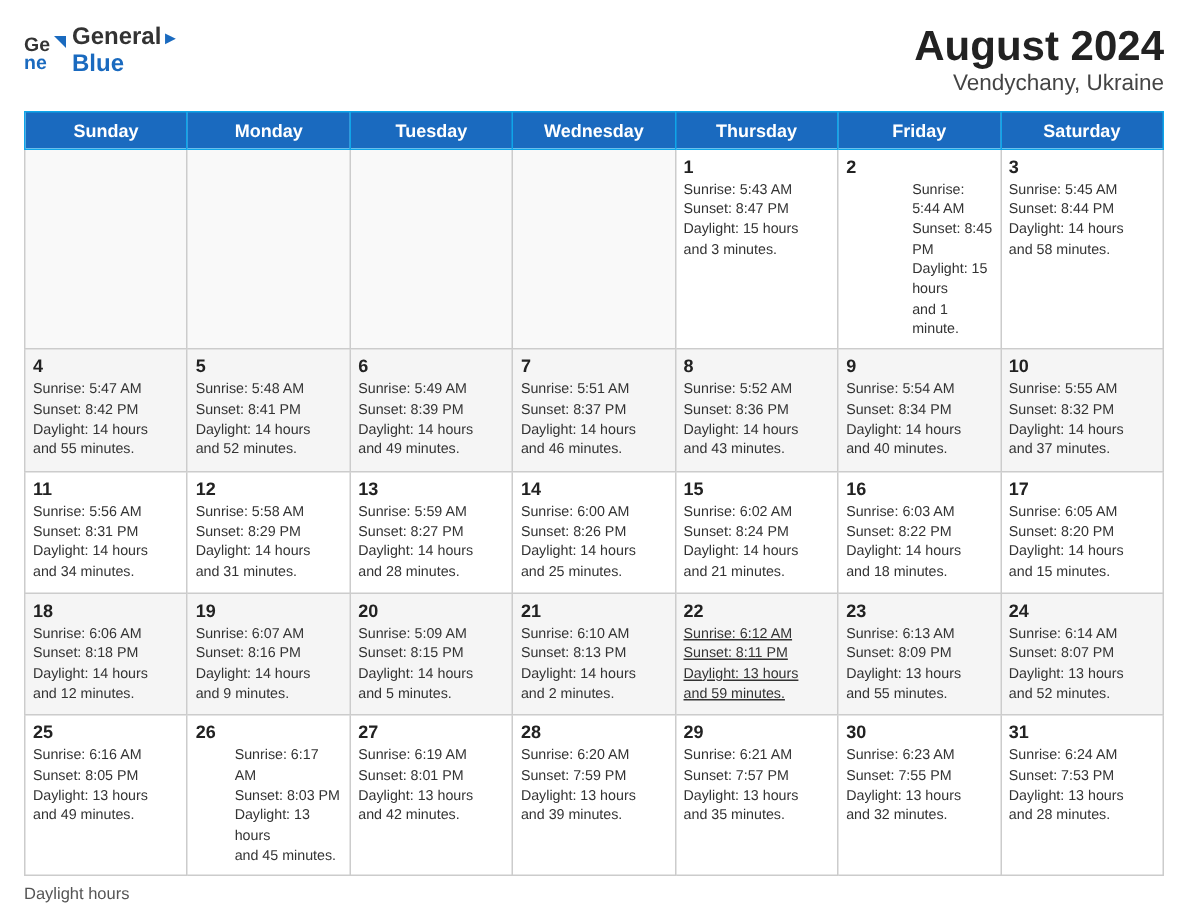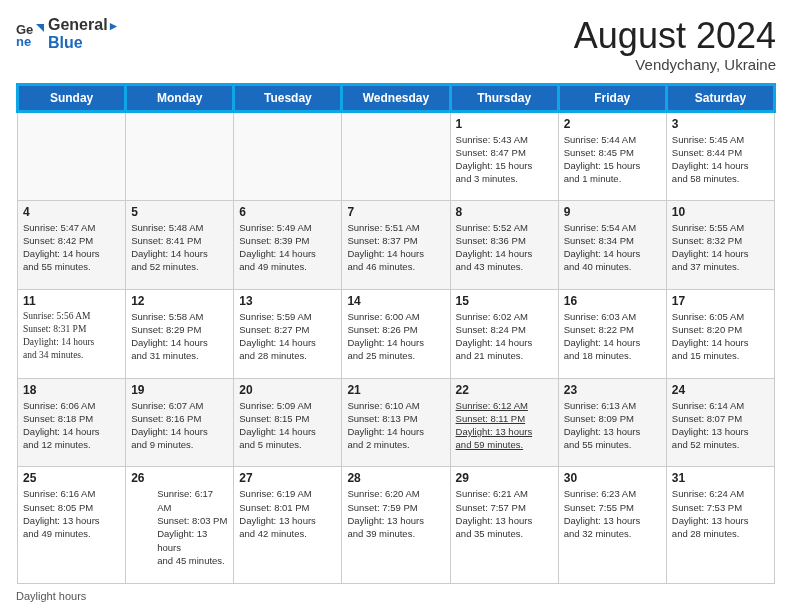--- a/index.html
+++ b/index.html
@@ -30,43 +30,43 @@
       gap: 4px;
     }
     .logo-icon {
       width: 28px;
       height: 28px;
     }
     .title-block {
       text-align: right;
     }
     .month-year {
-      font-size: 36px;
-      font-weight: normal;
+      font-size: 28px;
+      font-weight: bold;
       color: #222;
       line-height: 1.1;
     }
     .location {
       font-size: 15px;
       color: #444;
     }
     .calendar {
       flex: 1;
       border: 1px solid #ccc;
       border-collapse: collapse;
       width: 100%;
       table-layout: fixed;
     }
     .calendar th {
       background: #1a6abf;
       color: #fff;
       font-size: 12px;
       font-weight: bold;
       padding: 5px 4px;
-      border: 3px solid #0ea5e9;
+      border: 1px solid #0ea5e9;
       text-align: center;
     }
     .calendar td {
       border: 1px solid #ccc;
       vertical-align: top;
       padding: 4px 5px;
       font-size: 10px;
       color: #333;
       background: #fff;
       width: calc(100% / 7);
@@ -139,21 +139,21 @@
           <td class="empty"></td>
           <td>
             <span class="day-number">1</span>
             <div class="day-info" style="white-space: pre-line;">Sunrise: 5:43 AM
 Sunset: 8:47 PM
 Daylight: 15 hours
 and 3 minutes.</div>
           </td>
           <td>
             <span class="day-number">2</span>
-            <div class="day-info" style="white-space: pre-line;">Sunrise: 5:44 AM
+            <div class="day-info" style="white-space: pre-line; margin-left: 44px;">Sunrise: 5:44 AM
 Sunset: 8:45 PM
 Daylight: 15 hours
 and 1 minute.</div>
           </td>
           <td>
             <span class="day-number">3</span>
             <div class="day-info" style="white-space: pre-line;">Sunrise: 5:45 AM
 Sunset: 8:44 PM
 Daylight: 14 hours
 and 58 minutes.</div>
@@ -206,21 +206,21 @@
             <span class="day-number">10</span>
             <div class="day-info" style="white-space: pre-line;">Sunrise: 5:55 AM
 Sunset: 8:32 PM
 Daylight: 14 hours
 and 37 minutes.</div>
           </td>
         </tr>
         <tr>
           <td>
             <span class="day-number">11</span>
-            <div class="day-info" style="white-space: pre-line; font-family: Liberation Serif, serif;">Sunrise: 5:56 AM
+            <div class="day-info" style="white-space: pre-line;">Sunrise: 5:56 AM
 Sunset: 8:31 PM
 Daylight: 14 hours
 and 34 minutes.</div>
           </td>
           <td>
             <span class="day-number">12</span>
             <div class="day-info" style="white-space: pre-line;">Sunrise: 5:58 AM
 Sunset: 8:29 PM
 Daylight: 14 hours
 and 31 minutes.</div>

